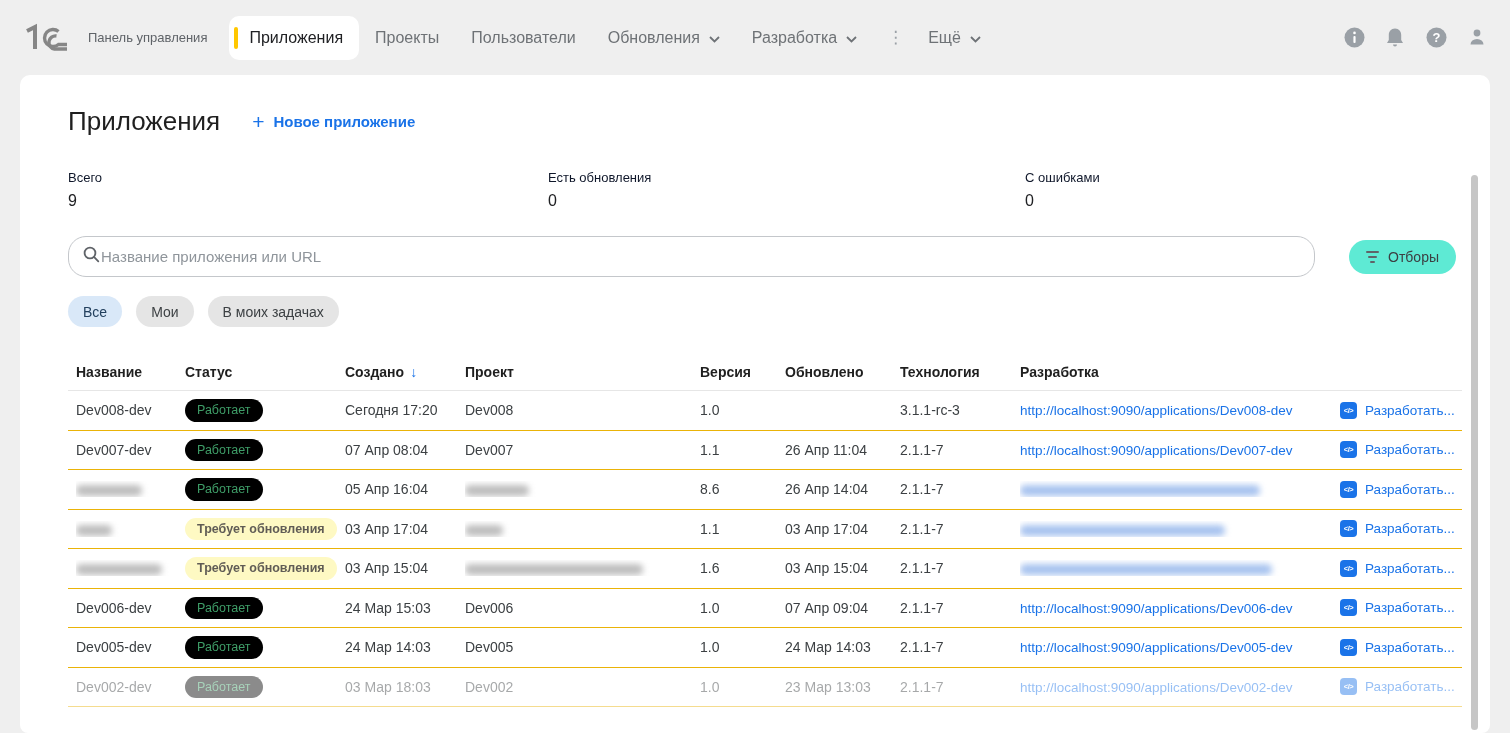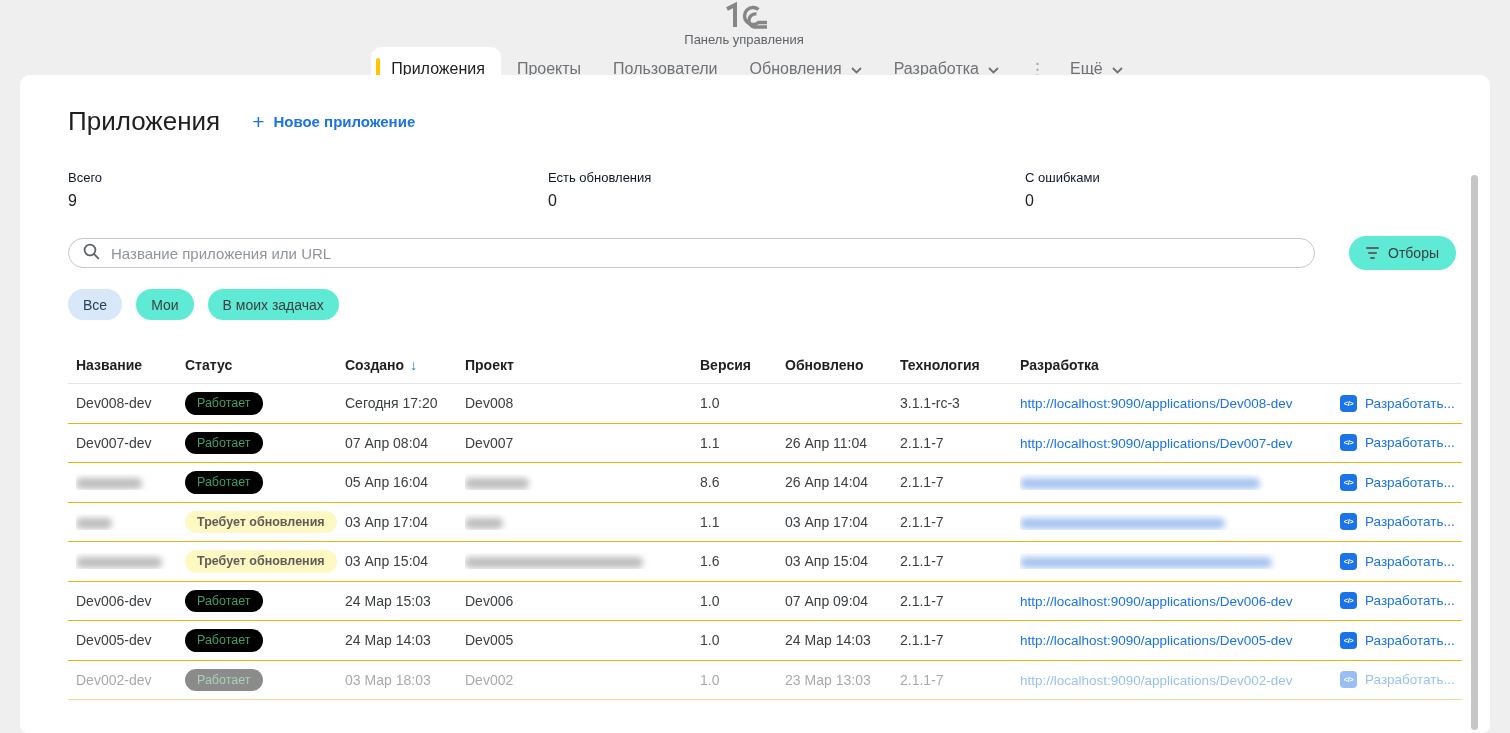--- a/index.html
+++ b/index.html
@@ -10,21 +10,20 @@
     position: relative;
     overflow: hidden;
     color: #3c4043;
   }
   
   .navbar {
     height: 75px;
     display: flex;
     align-items: center;
     padding: 0 22px;
-    flex-direction: column;
   }
   .logo { margin-right: 20px; display: flex; align-items: center; }
   .product-name { font-size: 13px; color: #5f6368; margin-right: 22px; white-space: nowrap; }
   .tabs { display: flex; align-items: center; }
   .tab {
     font-size: 16px; color: #6e7276;
     height: 44px; padding: 0 16px;
     display: flex; align-items: center; gap: 9px;
     cursor: pointer; white-space: nowrap;
   }
@@ -52,44 +51,44 @@
   .page-title { font-size: 26px; font-weight: normal; color: #1f1f1f; }
   .new-app { display: flex; align-items: center; gap: 9px; color: #1a73e8; font-size: 15px; font-weight: bold; cursor: pointer; }
   .plus-glyph { font-size: 21px; font-weight: normal; line-height: 1; }
 
   .stats-row { margin-top: 33px; display: grid; grid-template-columns: 480px 477px 1fr; padding-left: 20px; }
   .stat-label { font-size: 13px; color: #0f172a; }
   .stat-value { font-size: 16px; color: #202124; margin-top: 7px; }
 
   .search-row { margin-top: 26px; display: flex; align-items: center; gap: 34px; padding-left: 20px; padding-right: 6px; }
   .searchbox {
-    flex: 1; height: 30px;
+    flex: 1; height: 41px;
     border: 1px solid #c4c7cb; border-radius: 18px;
-    display: flex; align-items: center; gap: 11px; padding: 0 14px;
+    display: flex; align-items: center; gap: 1px; padding: 0 14px;
     background: #fff;
   }
   .searchbox input {
     border: none; outline: none; flex: 1;
     font-size: 15px; font-family: "Liberation Sans", sans-serif;
     color: #3c4043; background: transparent;
   }
   .searchbox input::placeholder { color: #8f959b; }
   .filters-btn {
     height: 34px; padding: 0 17px; border-radius: 17px;
     background: #5eead4; display: flex; align-items: center; gap: 9px;
     font-size: 14px; color: #3c4043; cursor: pointer; white-space: nowrap;
   }
   .filter-glyph { display: flex; flex-direction: column; gap: 3px; align-items: center; }
   .filter-glyph i { display: block; height: 2px; background: #5f6368; border-radius: 1px; }
   .filter-glyph i:nth-child(1){ width: 13px; } .filter-glyph i:nth-child(2){ width: 9px; } .filter-glyph i:nth-child(3){ width: 5px; }
 
   .chips-row { margin-top: 19px; display: flex; gap: 14px; padding-left: 20px; }
   .chip {
     height: 31px; padding: 0 15px; border-radius: 16px;
-    background: #5eead4; color: #3c4043; font-size: 14px;
+    background: #e5e5e5; color: #3c4043; font-size: 14px;
     display: flex; align-items: center; cursor: pointer;
   }
   .chip.active { background: #d9e8f8; color: #23405e; }
 
   
   .table { margin-top: 27px; padding-left: 20px; }
   .thead, .trow {
     display: grid;
     grid-template-columns: 109px 160px 120px 235px 85px 115px 120px 320px 1fr;
     align-items: center;

